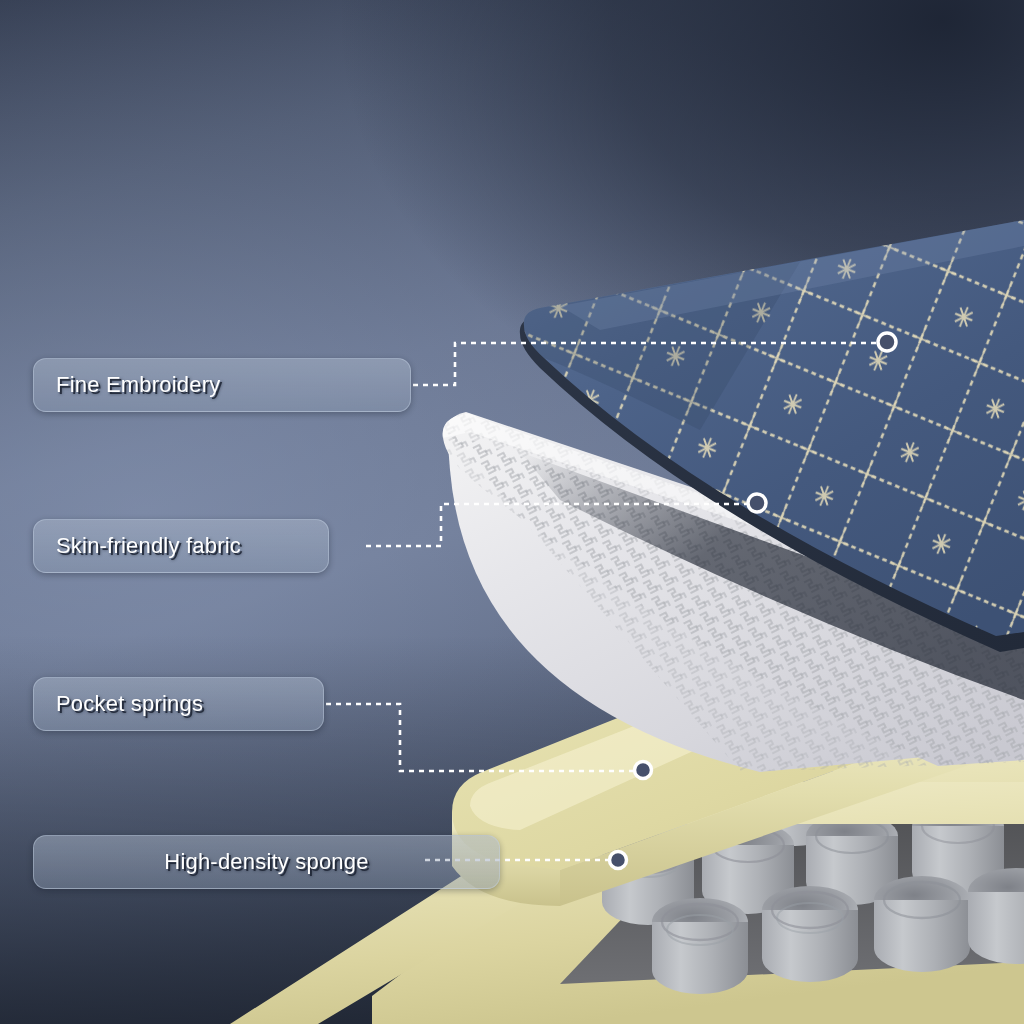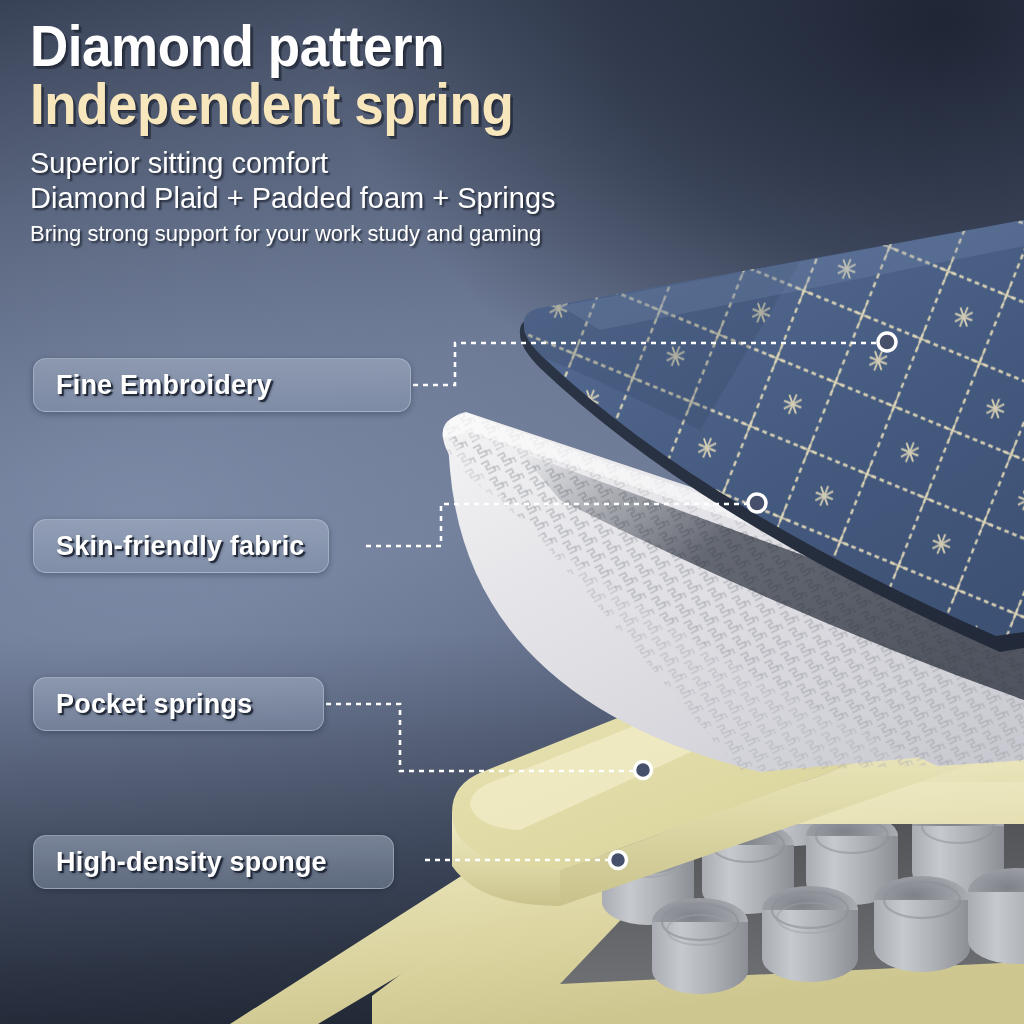--- a/index.html
+++ b/index.html
@@ -77,28 +77,28 @@
     position:absolute; z-index:30;
     display:flex; align-items:center;
     height:54px;
     padding:0 22px;
     border-radius:13px;
     background:linear-gradient(180deg, rgba(168,180,199,0.52) 0%, rgba(138,152,175,0.46) 100%);
     border:1px solid rgba(196,208,226,0.45);
     box-shadow: 0 2px 6px rgba(18,24,36,0.33);
   }
   .chip span{
-    font-size:27px; font-weight:bold; color:#ffffff;
+    font-size:22px; font-weight:normal; color:#ffffff;
     letter-spacing:0.2px; white-space:nowrap;
     text-shadow: 2px 2px 0 rgba(28,35,50,0.85), 2px 2px 3px rgba(20,26,38,0.6);
   }
   #chip0{ left:33px; top:358px; width:378px; }
   #chip1{ left:33px; top:519px; width:296px; }
   #chip2{ left:33px; top:677px; width:291px; }
-  #chip3{ left:33px; top:835px; width:361px; }
+  #chip3{ left:33px; top:835px; width:467px;justify-content:center; }
 
   
   .connectors{ position:absolute; inset:0; z-index:29; pointer-events:none; }
 
   
   .layers{ position:absolute; inset:0; z-index:10; }
   .layers svg{ width:1024px; height:1024px; display:block; }
 </style>
 </head>
 <body>
@@ -418,27 +418,20 @@
       <path d="M425 860 L610 860"></path>
     </g>
     <g>
       <circle cx="887" cy="342" r="9" fill="#46506b" stroke="#ffffff" stroke-width="3.5"></circle>
       <circle cx="757" cy="503" r="9" fill="#46506b" stroke="#ffffff" stroke-width="3.5"></circle>
       <circle cx="643" cy="770" r="8.5" fill="#46506b" stroke="#ffffff" stroke-width="3.5"></circle>
       <circle cx="618" cy="860" r="8.5" fill="#46506b" stroke="#ffffff" stroke-width="3.5"></circle>
     </g>
   </svg>
 
-  <div class="headline-wrap">
-    <div class="h1 l1">Diamond pattern</div>
-    <div class="h1 l2">Independent spring</div>
-    <div class="sub1">Superior sitting comfort</div>
-    <div class="sub2">Diamond Plaid + Padded foam + Springs</div>
-    <div class="sub3">Bring strong support for your work study and gaming</div>
-  </div>
 
   <div class="chip" id="chip0">
     <span>Fine Embroidery</span>
   </div>
   <div class="chip" id="chip1">
     <span>Skin-friendly fabric</span>
   </div>
   <div class="chip" id="chip2">
     <span>Pocket springs</span>
   </div>

